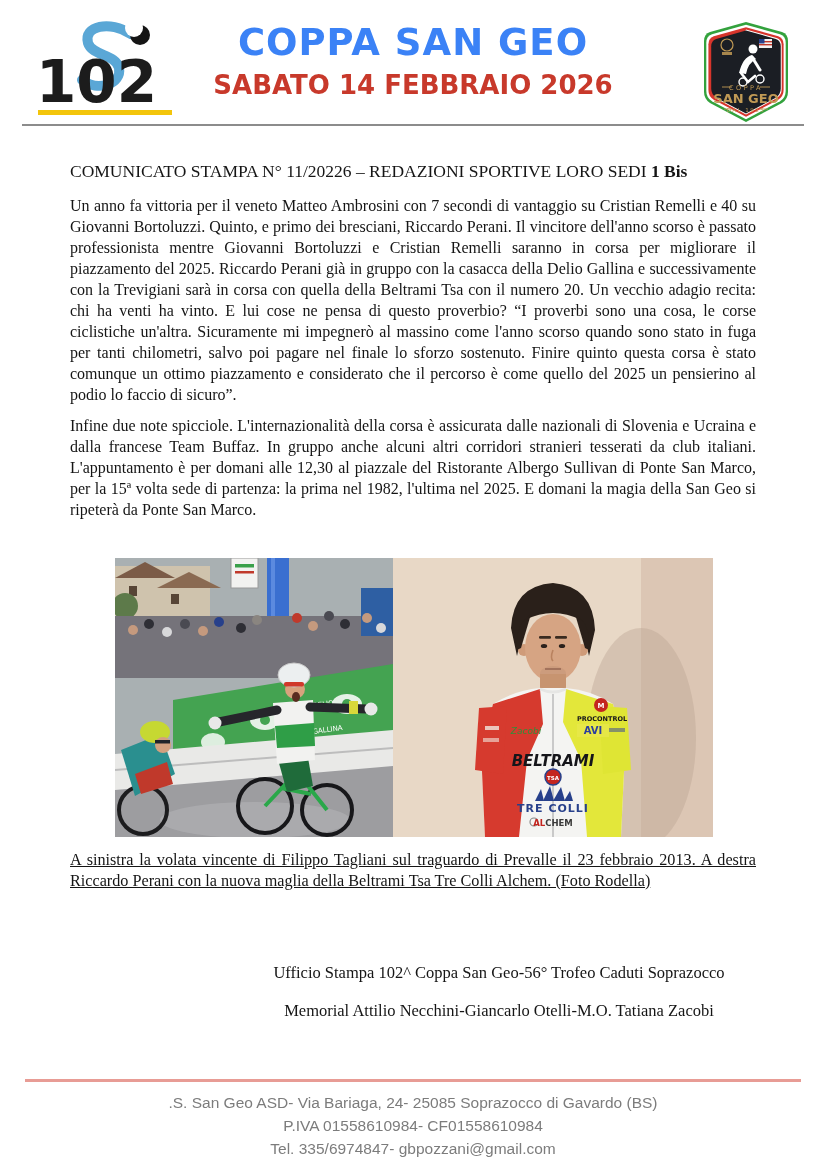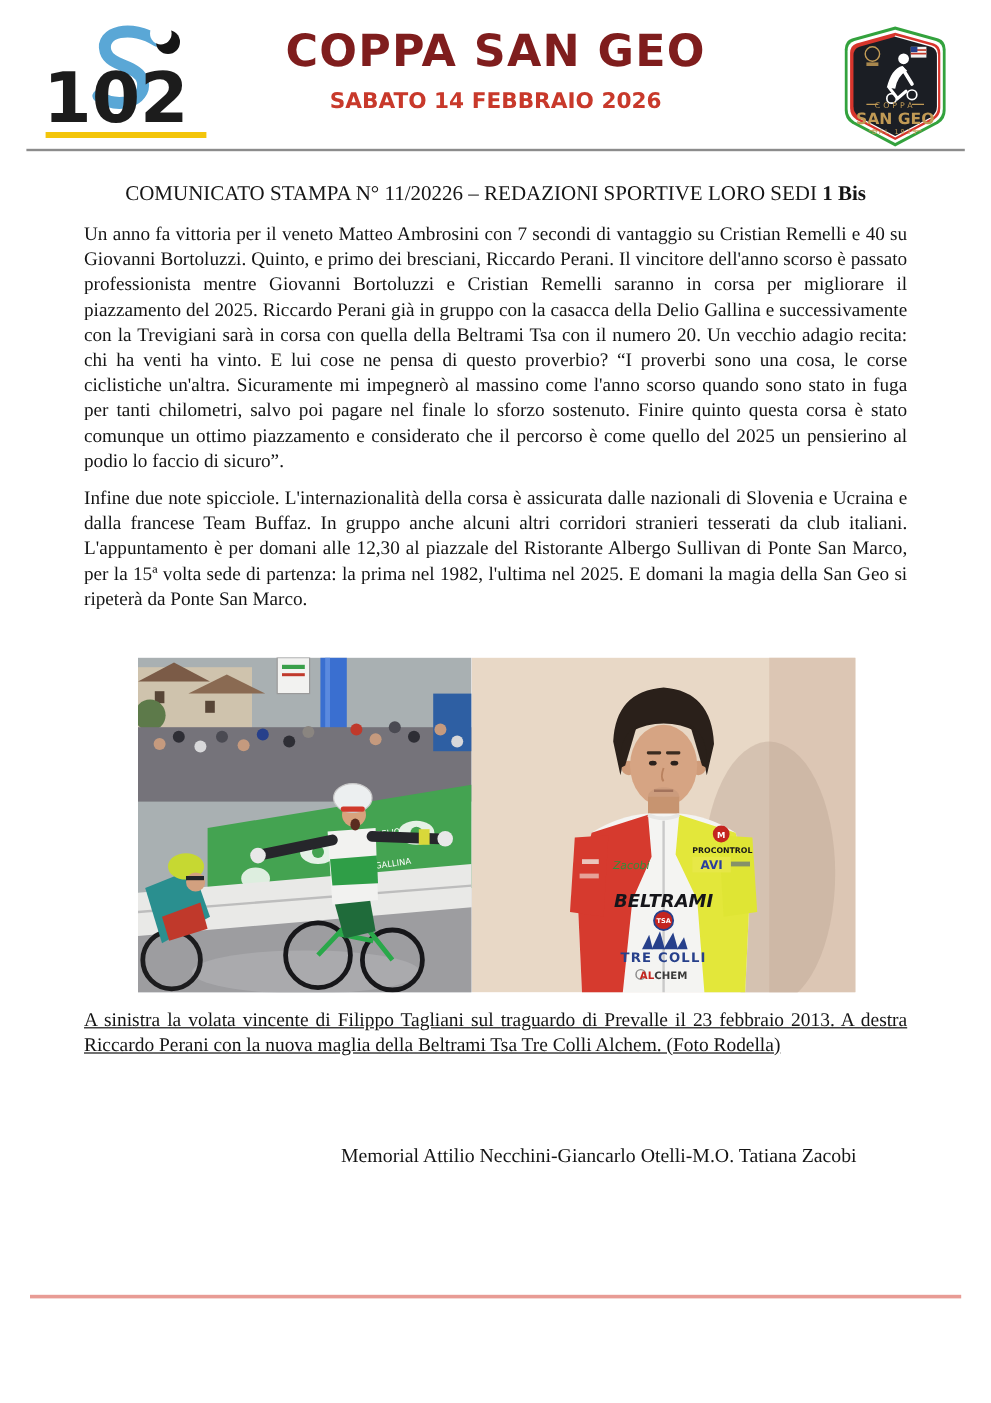--- a/index.html
+++ b/index.html
@@ -8,27 +8,27 @@
     background:#ffffff;
     font-family:"Liberation Serif", serif;
     color:#151515;
   }
   
   .header{position:absolute;top:0;left:0;width:826px;height:126px;}
   .logo102{position:absolute;left:28px;top:18px;width:155px;height:104px;}
   .hdr-center{position:absolute;left:150px;right:150px;top:22px;text-align:center;
     font-family:"DejaVu Sans", sans-serif;font-weight:bold;}
   .hdr-title{font-size:37px;letter-spacing:1px;line-height:42px;}
-  .hdr-sub{font-size:18px;letter-spacing:0px;line-height:34px;margin-top:4px;}
+  .hdr-sub{font-size:26px;letter-spacing:0px;line-height:34px;margin-top:4px;}
   .badge{position:absolute;right:30px;top:20px;width:100px;height:104px;}
   .hdr-rule{position:absolute;left:22px;right:22px;top:124px;height:2px;background:#8c8c8c;}
 
   
   .doc{position:absolute;top:126px;left:70px;width:686px;}
-  .headline{margin-top:24px;text-align:center;font-size:17.5px;line-height:22px;white-space:nowrap;}
+  .headline{margin-top:34px;text-align:left;font-size:17.5px;line-height:22px;white-space:nowrap;}
   .headline b{font-weight:bold;}
   .para{margin-top:13px;text-align:justify;font-size:16px;line-height:21px;}
   .para + .para{margin-top:10px;}
 
   .photos{margin-top:38px;margin-left:45px;display:flex;width:598px;height:279px;}
   .photo-left{width:278px;height:279px;display:block;}
   .photo-right{width:320px;height:279px;display:block;}
 
   .caption{margin-top:13px;text-align:justify;font-size:16.2px;line-height:21px;text-decoration:underline;}
 
@@ -48,21 +48,21 @@
 
   <svg class="logo102" viewBox="0 0 155 104">
     <path d="M103 16 C 82 2, 55 8, 60 25 C 64 38, 88 36, 91 50 C 94 66, 70 74, 54 62" fill="none" stroke="#5aa7d6" stroke-width="10" stroke-linecap="round"></path>
     <circle cx="112" cy="17" r="10" fill="#151515"></circle>
     <circle cx="106" cy="10" r="9" fill="#ffffff"></circle>
     <text x="8" y="84" font-family="DejaVu Sans, sans-serif" font-weight="bold" font-size="58" fill="#1c1c1c">102</text>
     <rect x="10" y="92" width="134" height="5" fill="#f3c50b"></rect>
   </svg>
 
   <div class="hdr-center">
-    <div class="hdr-title" style="color:#7f1d1d">COPPA SAN GEO</div>
+    <div class="hdr-title" style="color:#3b82f6">COPPA SAN GEO</div>
     <div class="hdr-sub" style="color:#c8392b">SABATO 14 FEBBRAIO 2026</div>
   </div>
 
   <svg class="badge" viewBox="0 0 100 104">
     <g>
       <path d="M50 2 L86 12 Q92 14 92 21 L92 72 Q92 79 86 83 L50 102 L14 83 Q8 79 8 72 L8 21 Q8 14 14 12 Z" fill="#33a23d"></path>
       <path d="M50 2 L86 12 Q92 14 92 21 L92 72 Q92 79 86 83 L50 102 L14 83 Q8 79 8 72 L8 21 Q8 14 14 12 Z" fill="#ffffff" transform="translate(50,52) scale(0.945) translate(-50,-52)"></path>
       <path d="M50 2 L86 12 Q92 14 92 21 L92 72 Q92 79 86 83 L50 102 L14 83 Q8 79 8 72 L8 21 Q8 14 14 12 Z" fill="#d7352c" transform="translate(50,52) scale(0.895) translate(-50,-52)"></path>
       <path d="M50 2 L86 12 Q92 14 92 21 L92 72 Q92 79 86 83 L50 102 L14 83 Qx8 79 8 72 L8 21 Q8 14 14 12 Z" fill="#ffffff" transform="translate(50,52) scale(0.85) translate(-50,-52)"></path>
       <path d="M50 2 L86 12 Q92 14 92 21 L92 72 Q92 79 86 83 L50 102 L14 83 Q8 79 8 72 L8 21 Q8 14 14 12 Z" fill="#1b1e24" transform="translate(50,52) scale(0.828) translate(-50,-52)"></path>
@@ -239,19 +239,25 @@
       <circle cx="141" cy="264" r="4" fill="none" stroke="#8a8a8a" stroke-width="1.2"></circle>
       <text x="160" y="268" text-anchor="middle" font-family="DejaVu Sans, sans-serif" font-size="8.5" font-weight="bold">
         <tspan fill="#c4251f">AL</tspan><tspan fill="#3a3a3a">CHEM</tspan>
       </text>
     </svg>
   </div>
 
   <div class="caption">A sinistra la volata vincente di Filippo Tagliani sul traguardo di Prevalle il 23 febbraio 2013. A destra Riccardo Perani con la nuova maglia della Beltrami Tsa Tre Colli Alchem. (Foto Rodella)</div>
 
   <div class="press">
+    <div>Ufficio Stampa 102^ Coppa San Geo-56° Trofeo Caduti Soprazocco</div>
     <div>Memorial Attilio Necchini-Giancarlo Otelli-M.O. Tatiana Zacobi</div>
   </div>
 </div>
 
 <div class="footer">
   <div class="footer-rule"></div>
+  <div class="footer-text">
+    <div>.S. San Geo ASD- Via Bariaga, 24- 25085 Soprazocco di Gavardo (BS)</div>
+    <div>P.IVA 01558610984- CF01558610984</div>
+    <div>Tel. 335/6974847- gbpozzani@gmail.com</div>
+  </div>
 </div>
 
 </body></html>

